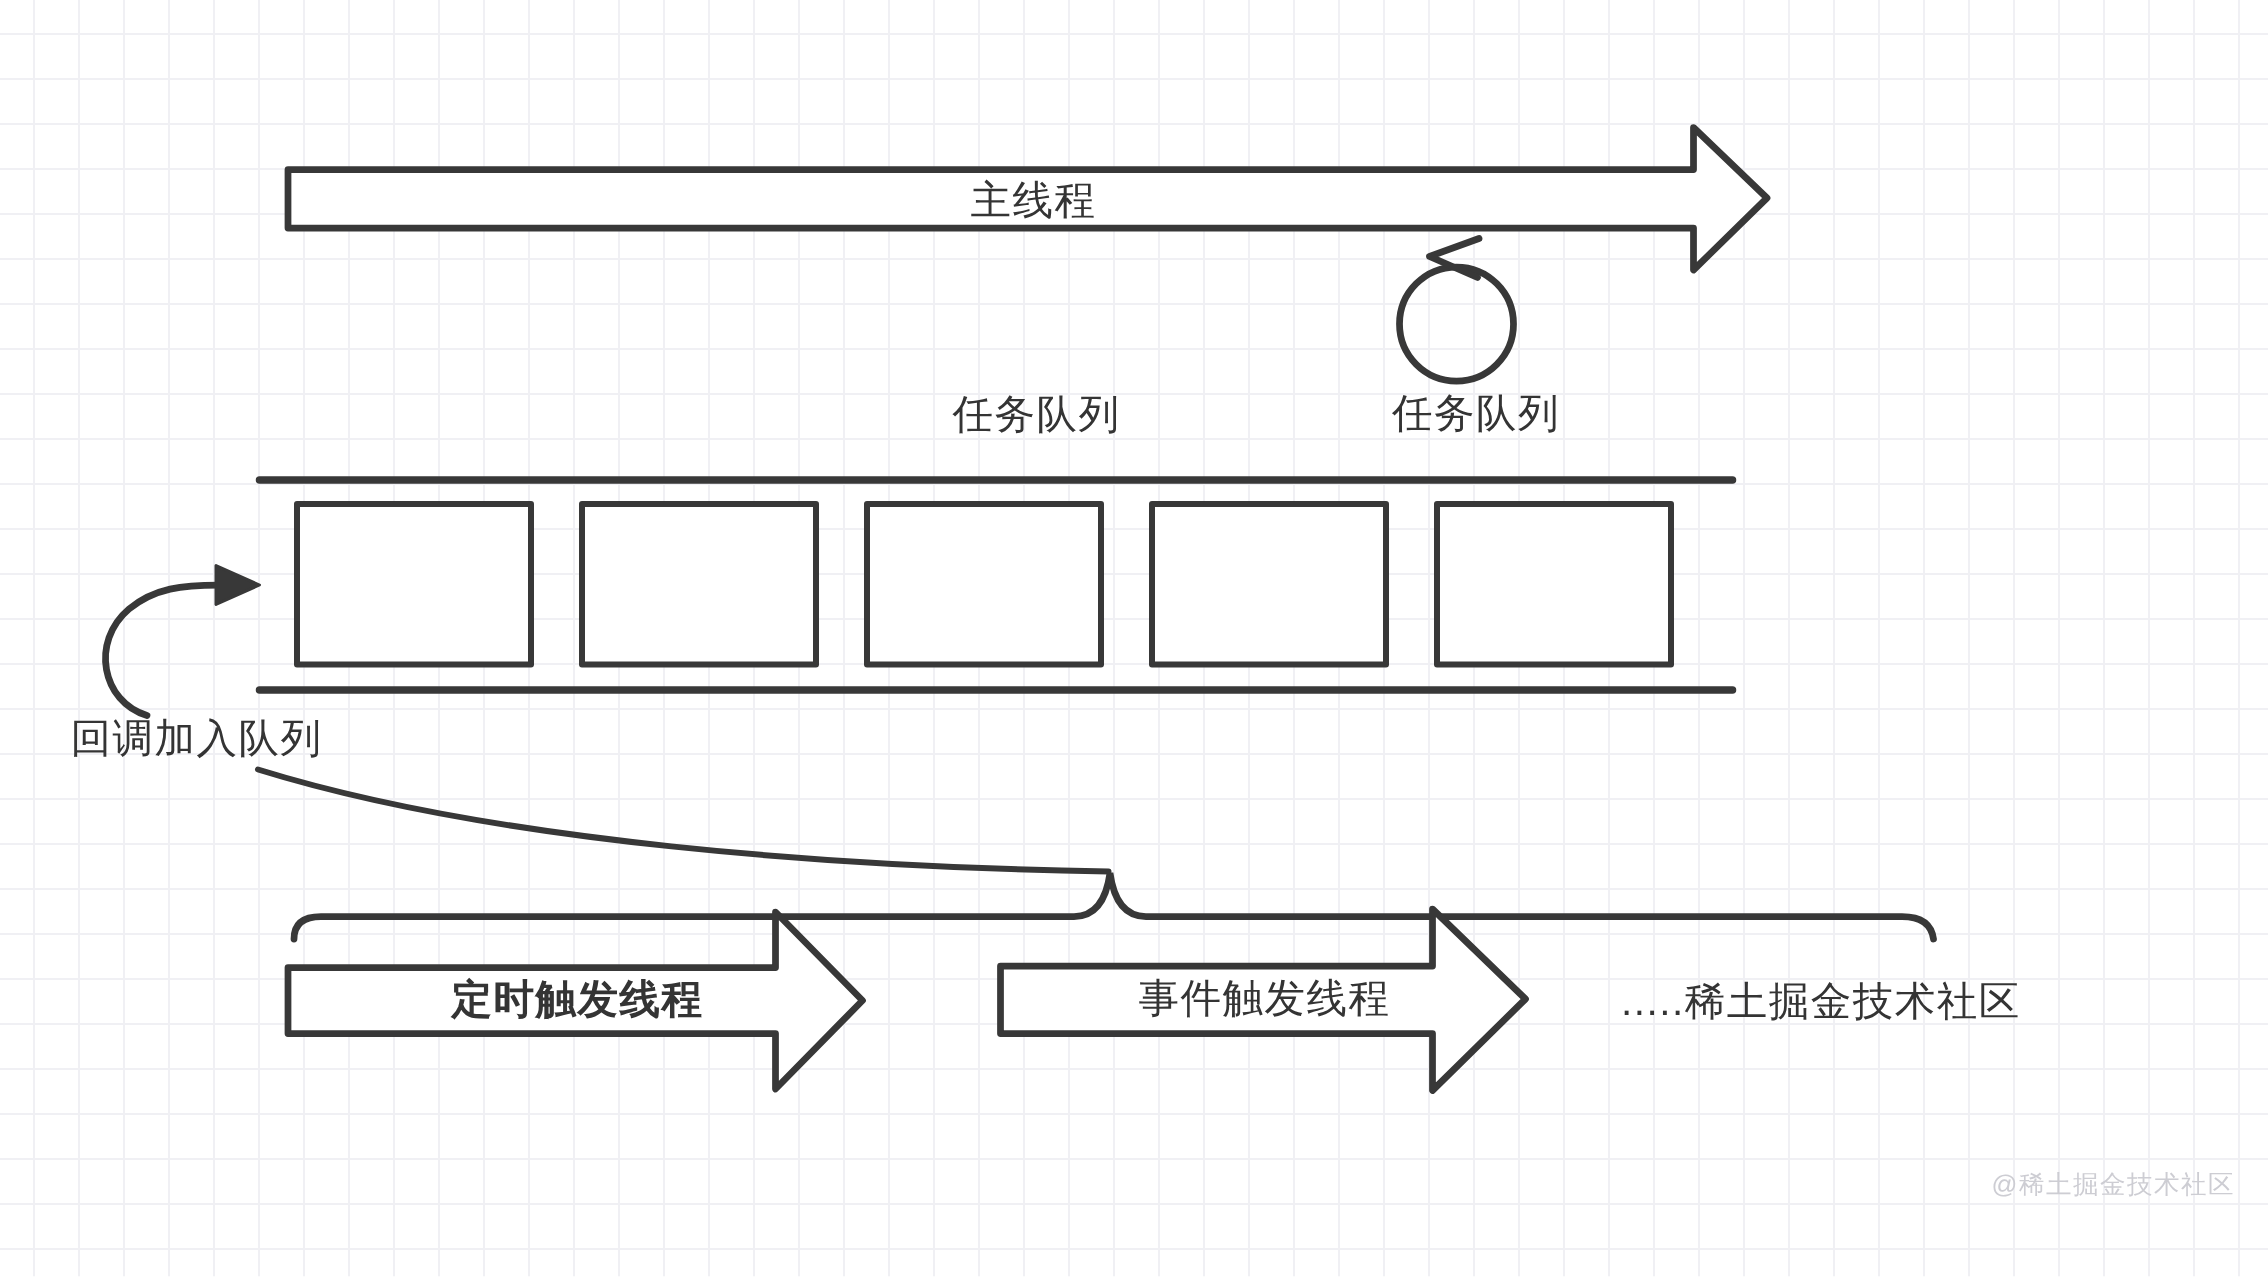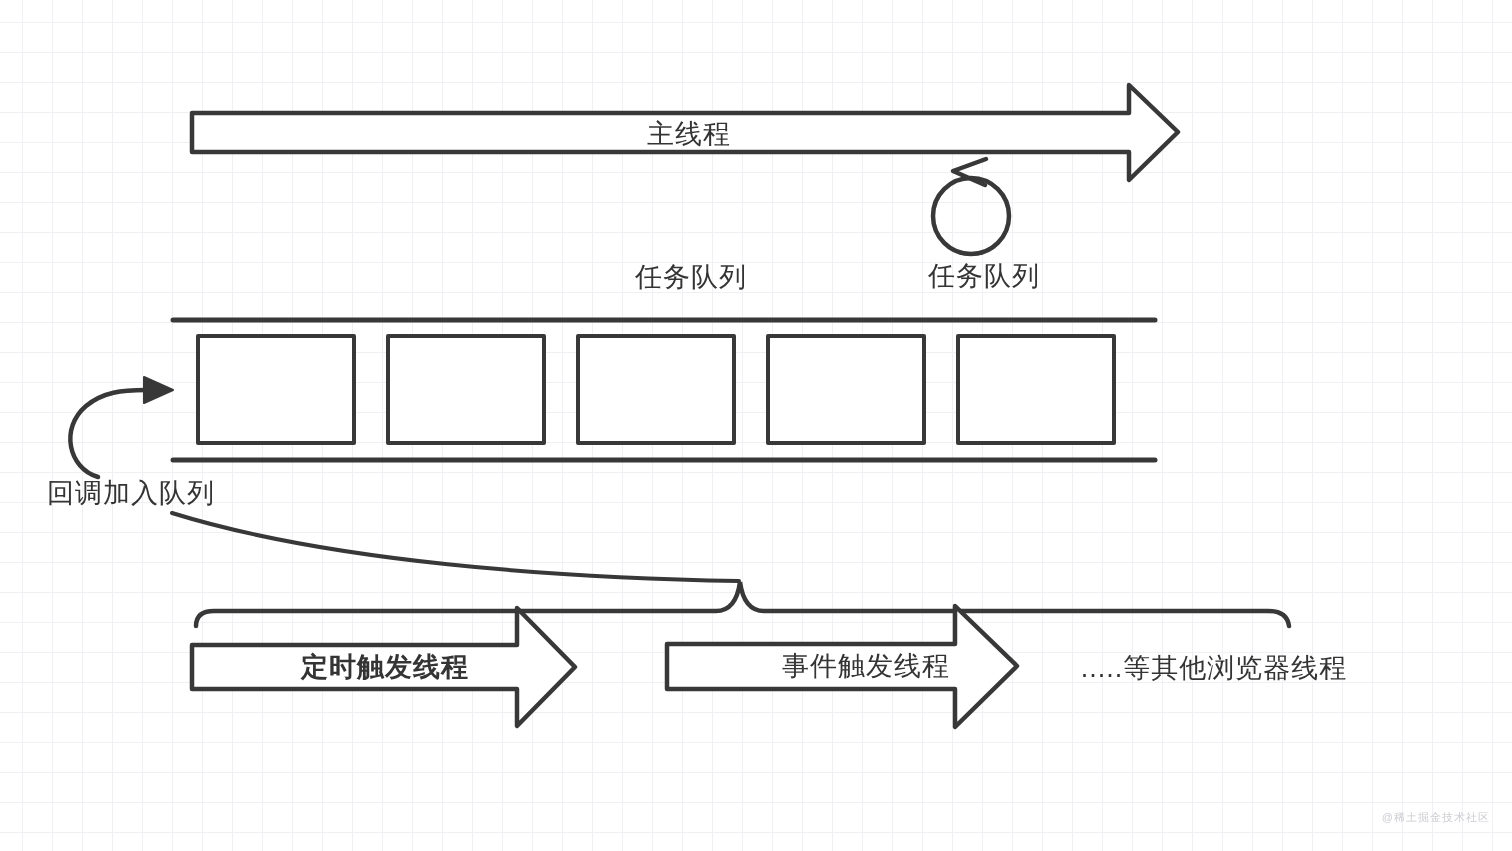--- a/index.html
+++ b/index.html
@@ -51,22 +51,22 @@
     width: 160px;
     height: 111px;
     box-sizing: border-box;
     border: 4.5px solid #383838;
     border-radius: 2px;
     background: #ffffff;
   }
   .watermark {
     position: absolute;
     right: 22px;
-    top: 810px;
-    font-size: 11px;
+    top: 778px;
+    font-size: 17px;
     color: #cdcdd3;
     letter-spacing: 1px;
     white-space: nowrap;
   }
 </style>
 </head>
 <body>
 
 <div class="canvas">
 
@@ -103,19 +103,19 @@
   <div class="label" style="left:689px; top:134px;">主线程</div>
 
   <div class="label" style="left:691px; top:277px;">任务队列</div>
 
   <div class="label" style="left:984px; top:276px;">任务队列</div>
 
   <div class="label" style="left:131px; top:493px;text-align:center;">回调加入队列</div>
 
   <div class="label" style="left:385px; top:667px;font-weight:bold;">定时触发线程</div>
 
-  <div class="label" style="left:866px; top:666px;">事件触发线程</div>
+  <div class="label" style="left:843px; top:666px;">事件触发线程</div>
 
-  <div class="label" style="left:1214px; top:668px;">.....等其他浏览器线程</div>
+  <div class="label" style="left:1214px; top:668px;">.....稀土掘金技术社区</div>
 
   <div class="watermark">@稀土掘金技术社区</div>
 
 </div>
 
 </body></html>

